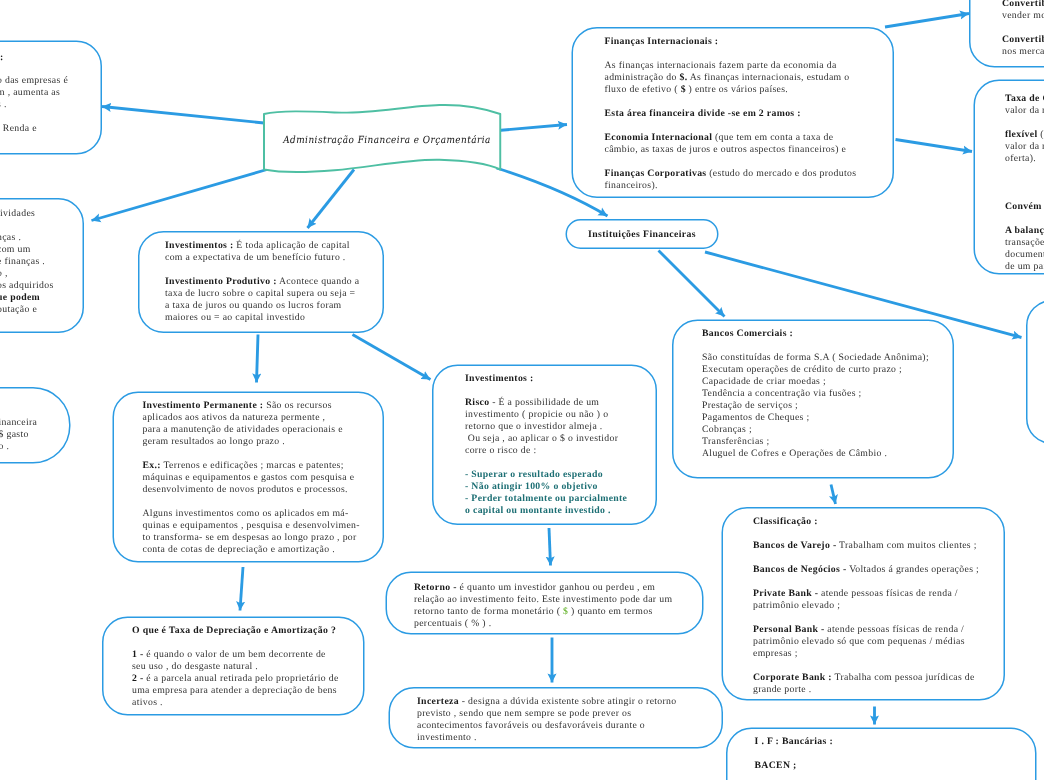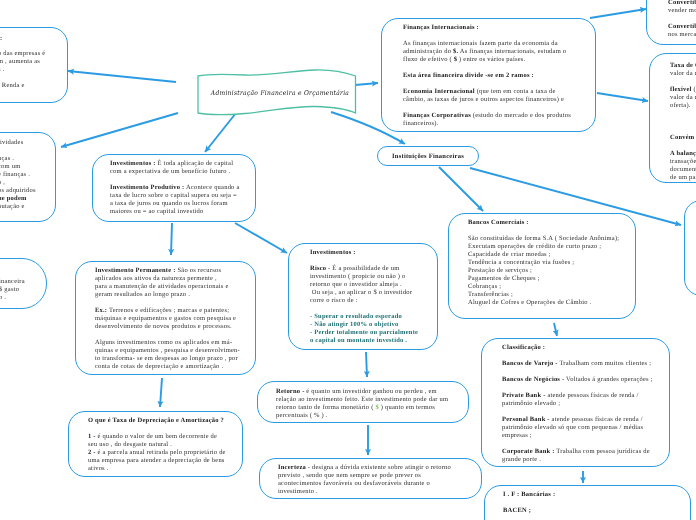--- a/index.html
+++ b/index.html
@@ -15,21 +15,21 @@
   .node p:last-child{margin-bottom:0;}
   .node .ln{margin:0;}
   .node p.tight{margin-bottom:0;}
   .node p.cont{margin-top:0;}
   b{font-weight:bold;color:#1a1a1a;}
   .teal{color:#1d6f74;font-weight:bold;margin:0 !important;}
   .teal.first{margin-top:8px !important;}
   .dollar{color:#76bc43;font-weight:bold;}
   .pill{border-radius:999px;display:flex;align-items:center;justify-content:center;}
   .pill span{font-size:6.5px;font-weight:bold;color:#1a1a1a;letter-spacing:0.25px;}
-  #center{position:absolute;left:175px;top:64px;width:166px;height:56px;z-index:6;margin-left:22px;}
+  #center{position:absolute;left:175px;top:64px;width:166px;height:56px;z-index:6;}
   #center .label{position:absolute;left:0;top:1px;width:100%;height:100%;
         display:flex;align-items:center;justify-content:center;white-space:nowrap;
         font-family:"DejaVu Serif",serif;font-style:italic;font-stretch:condensed;
         font-size:6.6px;font-weight:normal;color:#111;letter-spacing:0.3px;}
 
   #n-financas-empresariais{left:-72px;top:27px;width:140px;height:76px;}
   #n-admin-financeira{left:-84px;top:132px;width:140px;height:90px;}
   #n-gestao-financeira{left:-70px;top:258px;width:117px;height:51px;border-radius:25px;}
   .cutleft>.body{white-space:nowrap;position:absolute;left:0;top:0;width:100%;height:100%;}
   .cutleft>.body p{position:absolute;margin:0;}

